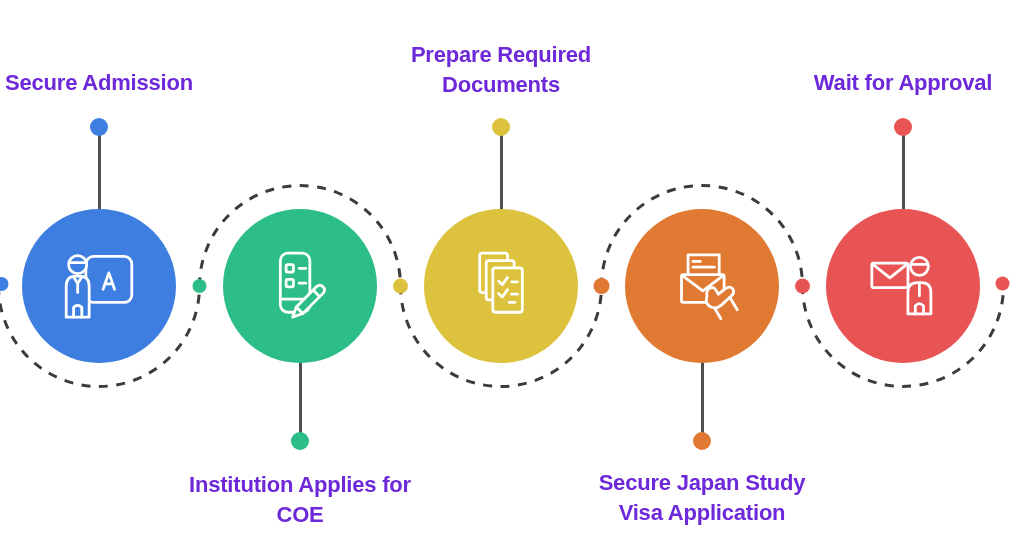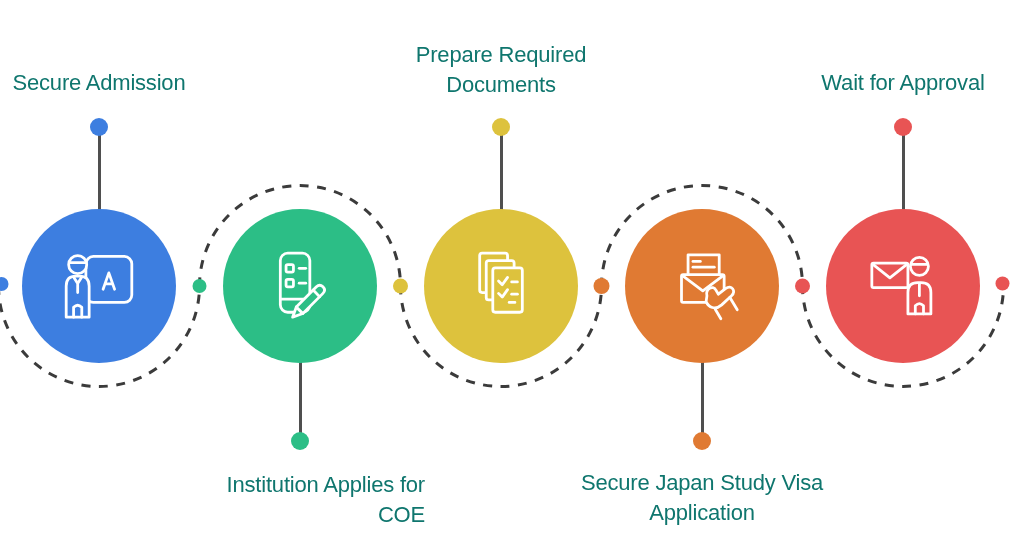--- a/index.html
+++ b/index.html
@@ -18,21 +18,21 @@
     display:flex;align-items:center;justify-content:center;
   }
   .step-circle svg{display:block;}
   .icon-stroke{stroke:#ffffff;fill:none;stroke-width:3.4;stroke-linecap:round;stroke-linejoin:round;}
   .pin-line{position:absolute;width:3px;background:#4f4f4f;}
   .pin-dot{position:absolute;width:18px;height:18px;border-radius:50%;}
   .step-label{
     position:absolute;
     transform:translateX(-50%);
     text-align:center;
-    font-size:22px;font-weight:400;color:#0f766e;
+    font-size:22px;font-weight:700;color:#6d28d9;
     line-height:30px;letter-spacing:-0.2px;
   }
 </style>
 </head>
 <body>
 
 <div class="canvas">
 
   <svg class="wave-svg" width="1024" height="544" viewBox="0 0 1024 544">
     <path class="dashed-path" d="M -1.5 286
@@ -119,18 +119,18 @@
       <path d="M60 23.5 H80"></path>
       <path d="M56 84 V58 Q56 46 68 46 H72 Q84 46 84 58 V84 Z" fill="currentColor"></path>
       <path d="M70 48 V62"></path>
       <path d="M65 84 V74 Q70 69 75 74 V84"></path>
       <rect x="12" y="22" width="44" height="30" rx="2" fill="currentColor"></rect>
       <path d="M14.5 24.5 L34 40 L53.5 24.5"></path>
     </svg>
   </div>
 
   <div class="step-label" style="left:99px;top:68px;width:280px;">Secure Admission</div>
-  <div class="step-label" style="left:300px;top:470px;width:250px;text-align:right;">Institution Applies for COE</div>
+  <div class="step-label" style="left:300px;top:470px;width:250px;">Institution Applies for COE</div>
   <div class="step-label" style="left:501px;top:40px;width:240px;">Prepare Required Documents</div>
   <div class="step-label" style="left:702px;top:468px;width:250px;">Secure Japan Study Visa Application</div>
   <div class="step-label" style="left:903px;top:68px;width:280px;">Wait for Approval</div>
 
 </div>
 
 </body></html>

